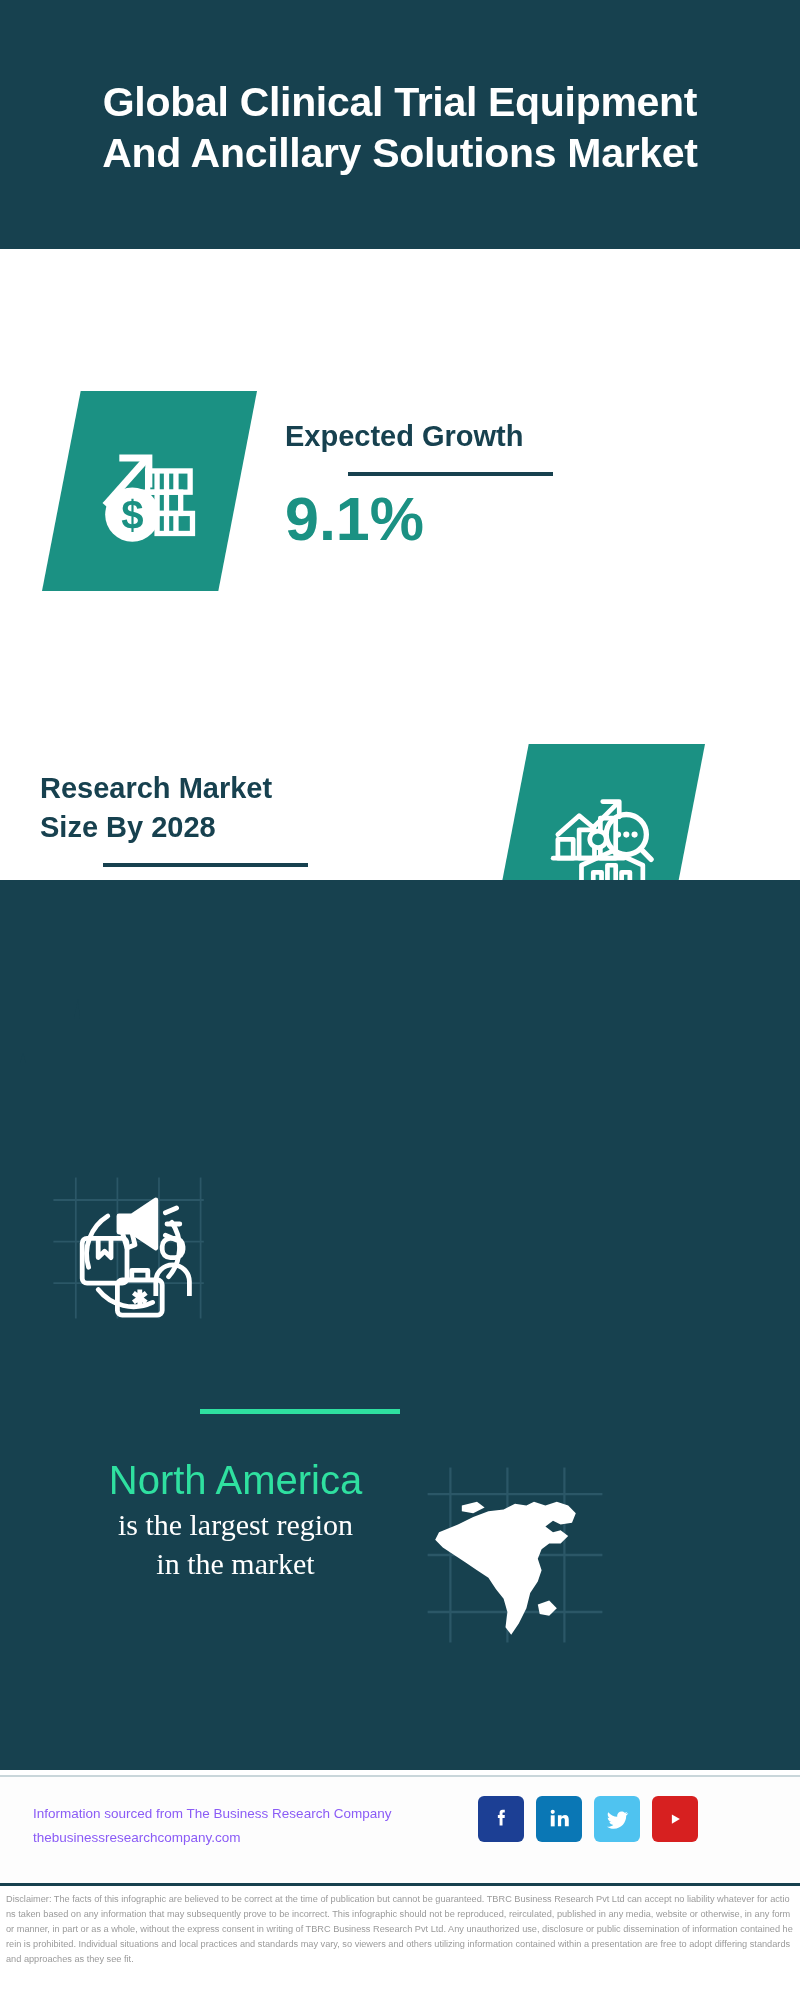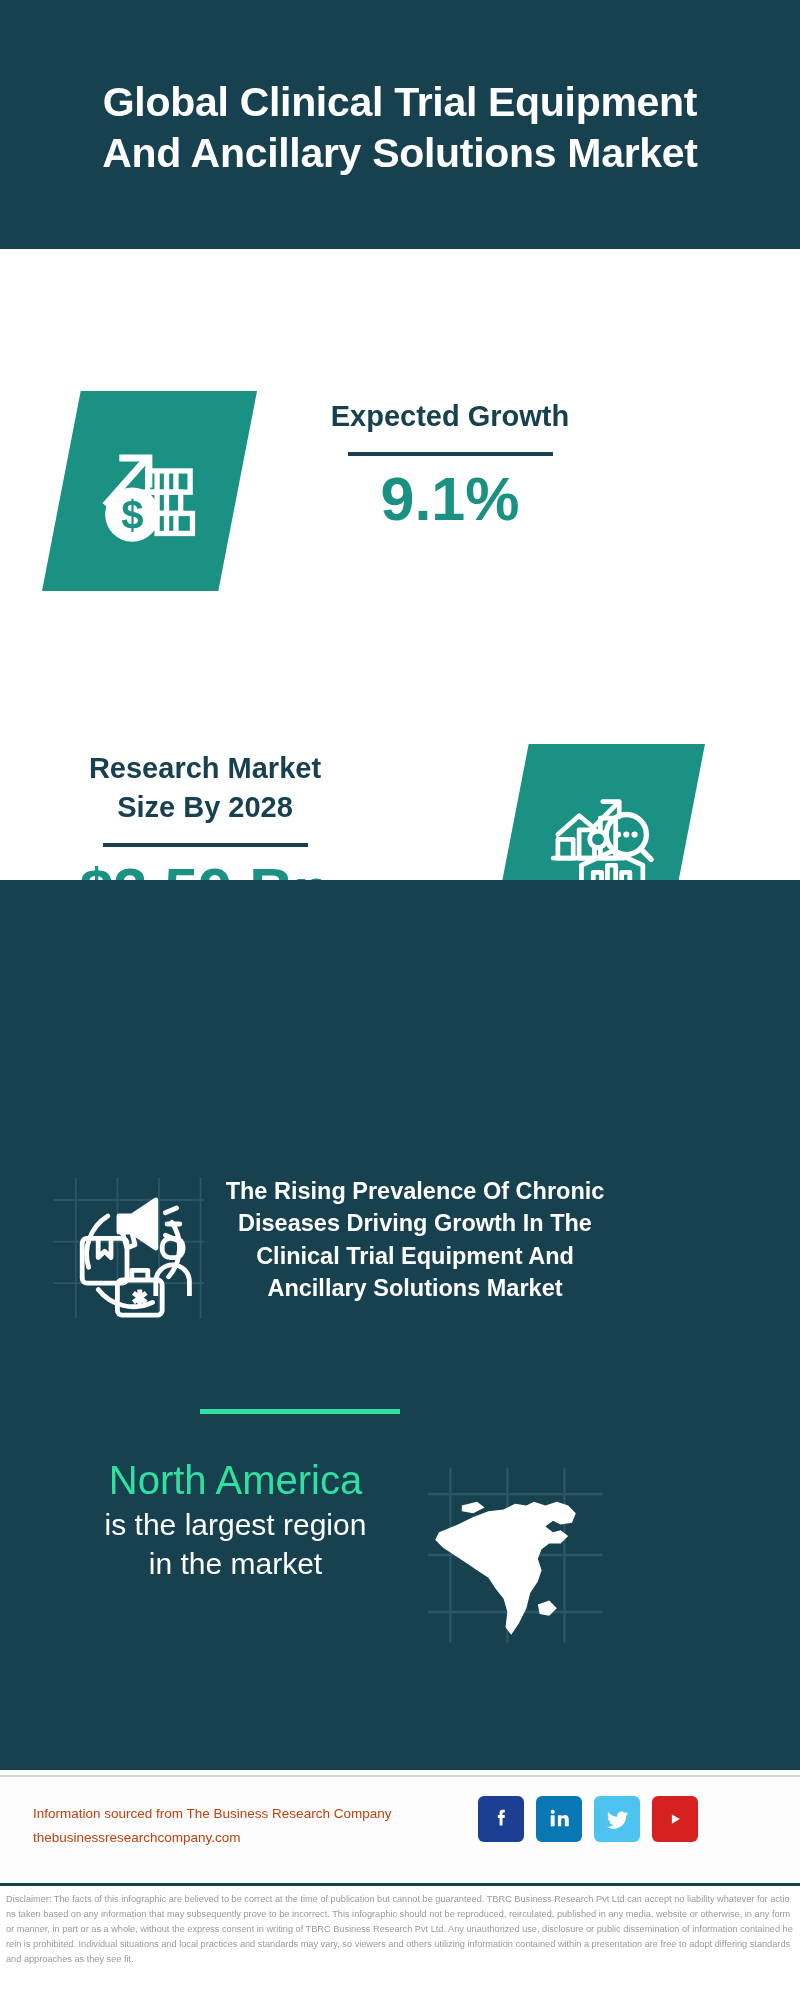--- a/index.html
+++ b/index.html
@@ -45,21 +45,21 @@
     left:42px; top:142px; width:215px; height:200px;
     clip-path: polygon(18% 0%, 100% 0%, 82% 100%, 0% 100%);
   }
   .para.right {
     left:490px; top:495px; width:215px; height:200px;
     clip-path: polygon(18% 0%, 100% 0%, 82% 100%, 0% 100%);
   }
   .para svg { display:block; }
 
   
-  .stat { position:absolute; text-align:center; }
+  .stat { position:absolute; text-align:left;margin-top:20px; }
   .stat .label {
     color:#17414f; font-size:29px; font-weight:bold; line-height:1.35;
   }
   .stat .rule {
     width:205px; height:4px; background:#17414f; margin:16px auto 10px auto;
   }
   .stat .value {
     color:#1b9183; font-size:61px; font-weight:bold; line-height:1.1;
   }
   .stat.growth { left:285px; top:148px; width:330px; }
@@ -96,34 +96,34 @@
   }
 
   
   .region-text {
     position:absolute; left:38px; top:1455px; width:395px; text-align:center;
   }
   .region-text .rtitle {
     color:#2fe0a0; font-size:40px; font-weight:normal; line-height:1.25;
   }
   .region-text .rbody {
-    color:#ffffff; font-size:30px; font-weight:normal; line-height:1.3;
+    color:#ffffff; font-size:30px; font-weight:normal; line-height:1.3;font-family:Liberation Serif, serif;
   }
   .region-map {
     position:absolute; left:420px; top:1460px; width:190px; height:190px;
   }
 
   
   .footer {
     position:absolute; left:0; top:1775px; width:800px; height:108px;
     background:#fdfdfd; border-top:2px solid #c9d6da;
   }
   .footer-src {
     position:absolute; left:33px; top:25px; width:430px;
-    color:#c2410c; font-size:13.5px; line-height:1.75;
+    color:#8b5cf6; font-size:13.5px; line-height:1.75;
   }
   .socials { position:absolute; left:478px; top:19px; display:flex; gap:12px; }
   .soc {
     width:46px; height:46px; border-radius:6px;
     display:flex; align-items:center; justify-content:center;
   }
   .soc.fb { background:#1c3f94; }
   .soc.li { background:#0a77b5; }
   .soc.tw { background:#4fc3f0; }
   .soc.yt { background:#d72020; }
@@ -285,21 +285,20 @@
         <path d="M58 76 v10 M54 78 l8 6 M62 78 l-8 6"></path>
       </g>
       <g fill="none" stroke="#ffffff" stroke-width="3" stroke-linejoin="round">
         <rect x="72" y="44" width="13" height="12" rx="5"></rect>
         <path d="M68 80 v-9 a10 10 0 0 1 21 0 v9"></path>
       </g>
     </svg>
   </div>
 
   <div class="driver-text">
-    <div class="dbody">The Rising Prevalence Of Chronic Diseases Driving Growth In The Clinical Trial Equipment And Ancillary Solutions Market</div>
   </div>
 
   <div class="divider"></div>
 
   <div class="region-text">
     <div class="rtitle">North America</div>
     <div class="rbody">is the largest region</div>
     <div class="rbody">in the market</div>
   </div>
 

